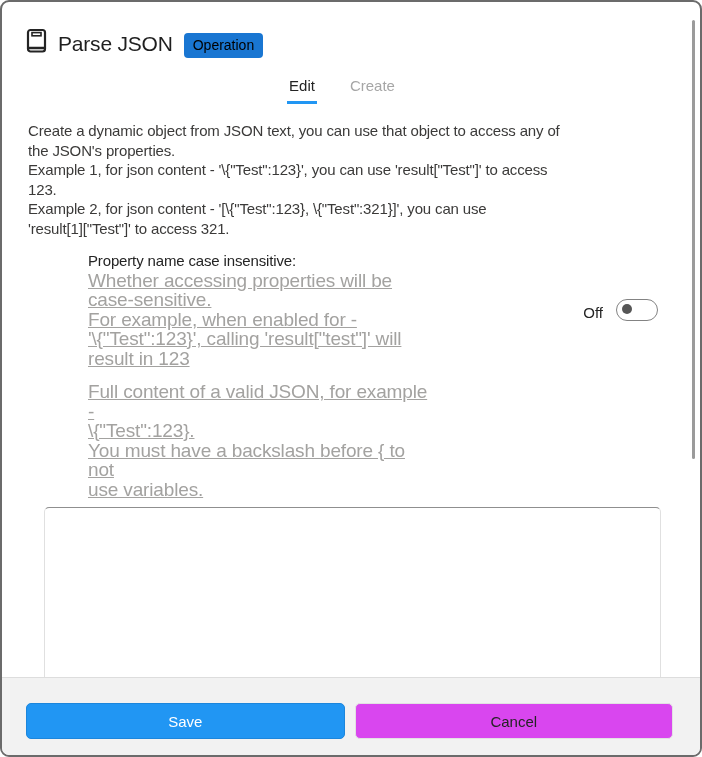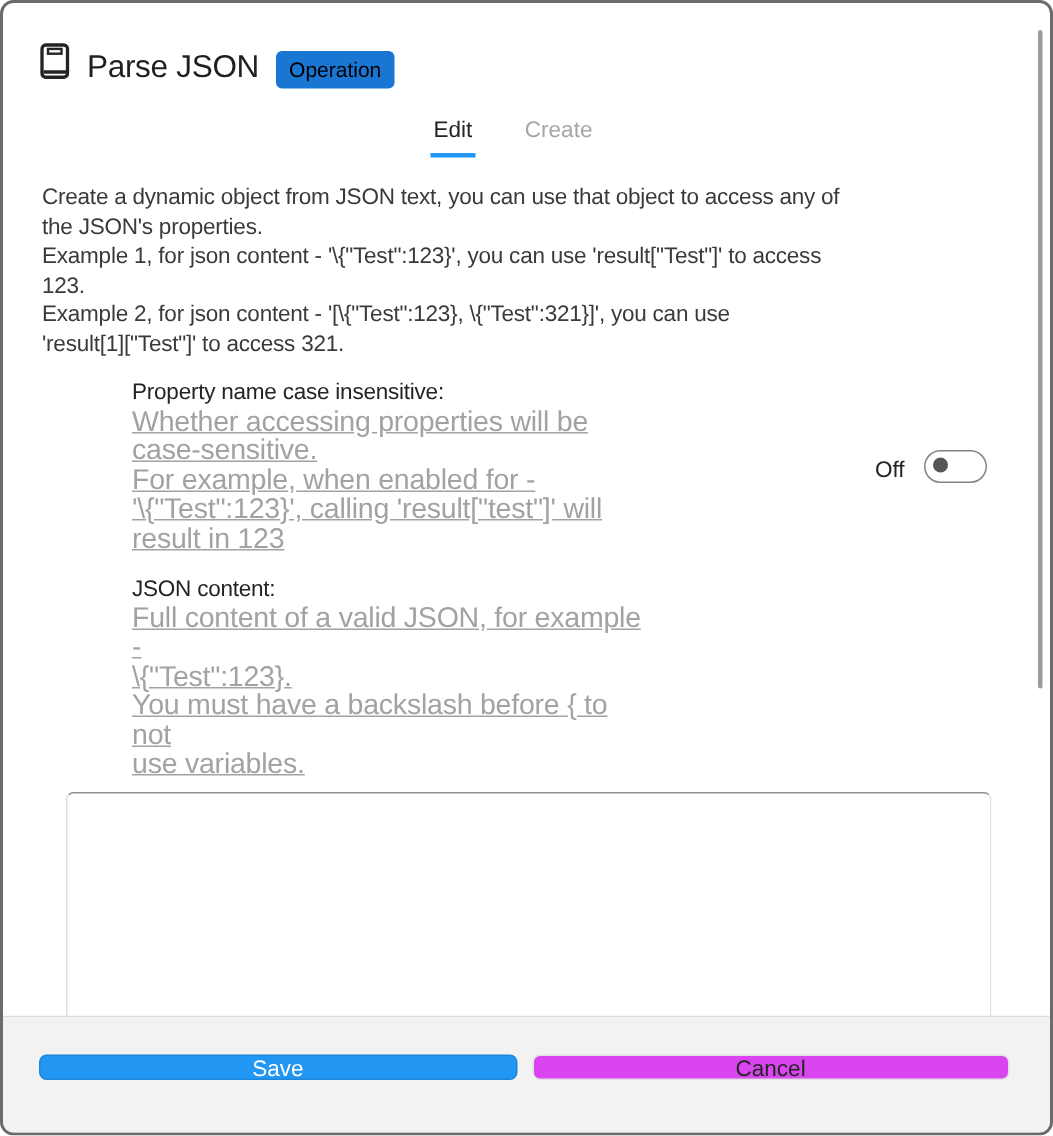--- a/index.html
+++ b/index.html
@@ -54,21 +54,21 @@
   
   .scroll-thumb{position:absolute;top:18px;right:5px;width:3px;height:439px;background:#9b9b9b;border-radius:2px;}
 
   
   .footer{
     position:absolute;left:0;right:0;bottom:0;height:78px;box-sizing:border-box;
     background:var(--footer-bg,#f2f2f2);border-top:1px solid #dddddd;
     display:flex;gap:10px;padding:25px 27px 0 24px;align-items:flex-start;
     border-radius:0 0 7px 7px;
   }
-  .btn{flex:1;height:17px;border-radius:5px;font-size:15px;font-family:inherit;cursor:pointer;padding:0;}
+  .btn{flex:1;height:36px;border-radius:5px;font-size:15px;font-family:inherit;cursor:pointer;padding:0;}
   .btn.save{background:var(--save-bg,#2196f3);border:1px solid #1c86dc;color:#fff;}
   .btn.cancel{background:#d946ef;border:1px solid #e2e2e2;color:#242424;}
 </style>
 </head>
 <body>
 
 <div class="window">
   <div class="content">
 
     <div class="header">
@@ -109,21 +109,20 @@
       <div class="toggle-wrap">
         <span class="toggle-state">Off</span>
         <div class="toggle" role="switch" aria-checked="false">
           <div class="knob"></div>
         </div>
       </div>
     </div>
 
     <div class="field json">
       <div class="field-text">
-        <div class="field-label">JSON content:</div>
         <div class="field-hint">Full content of a valid JSON, for example -
 \{"Test":123}.
 You must have a backslash before { to not
 use variables.</div>
       </div>
     </div>
 
     <textarea class="json-input" spellcheck="false" style=""></textarea>
   </div>
 

